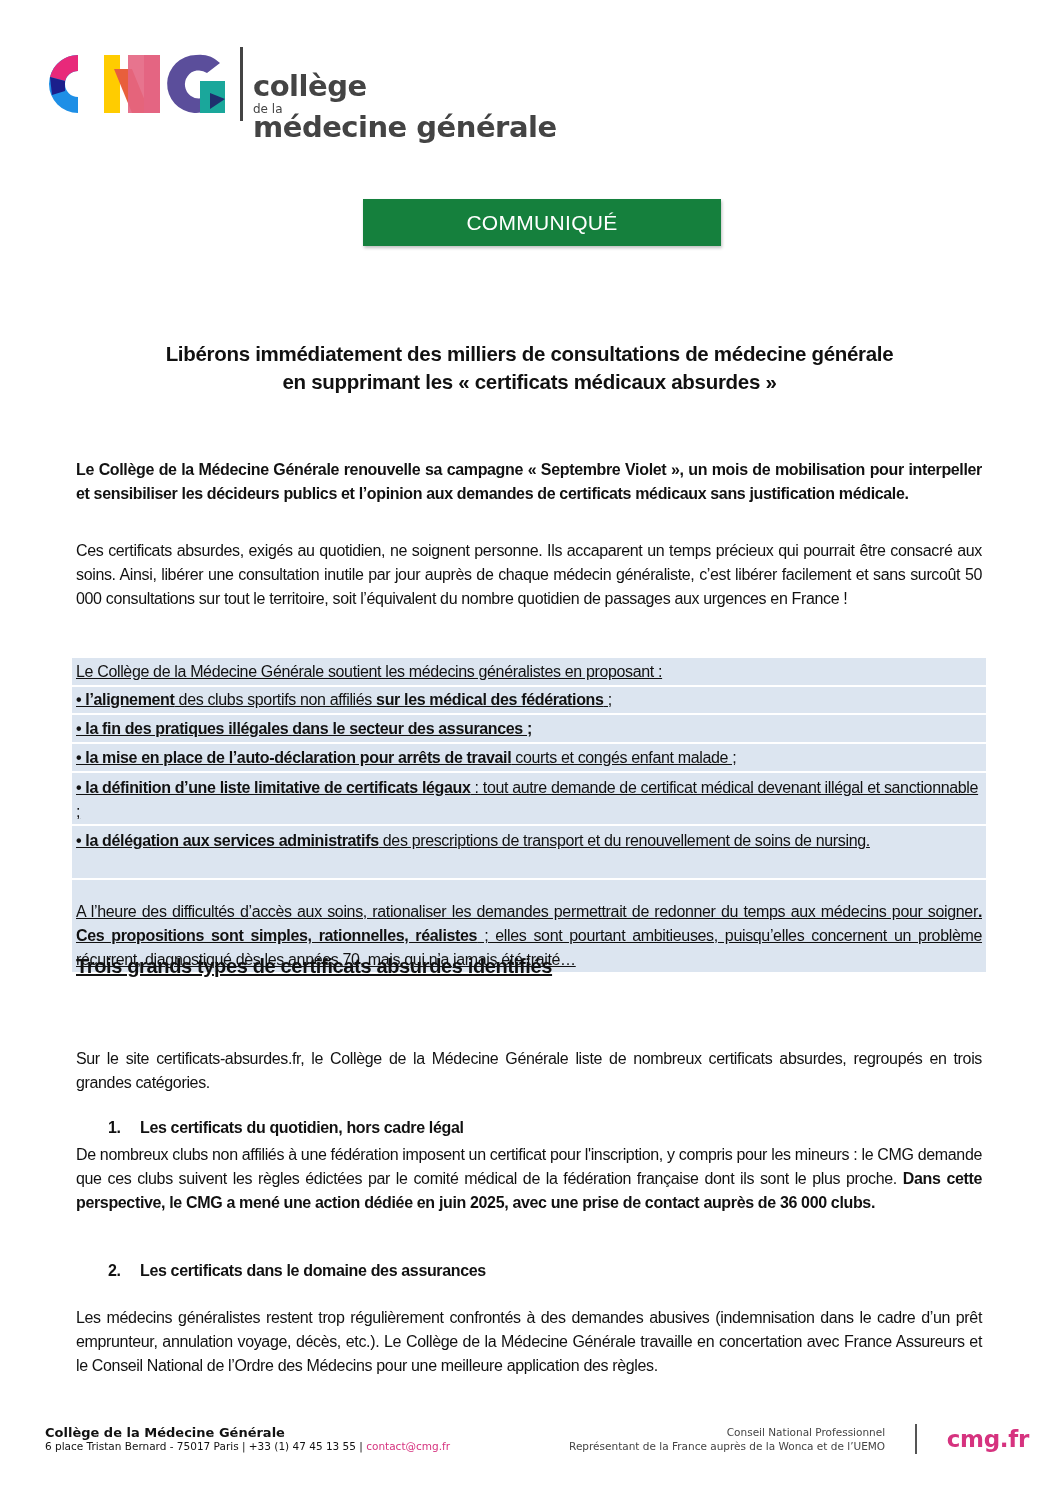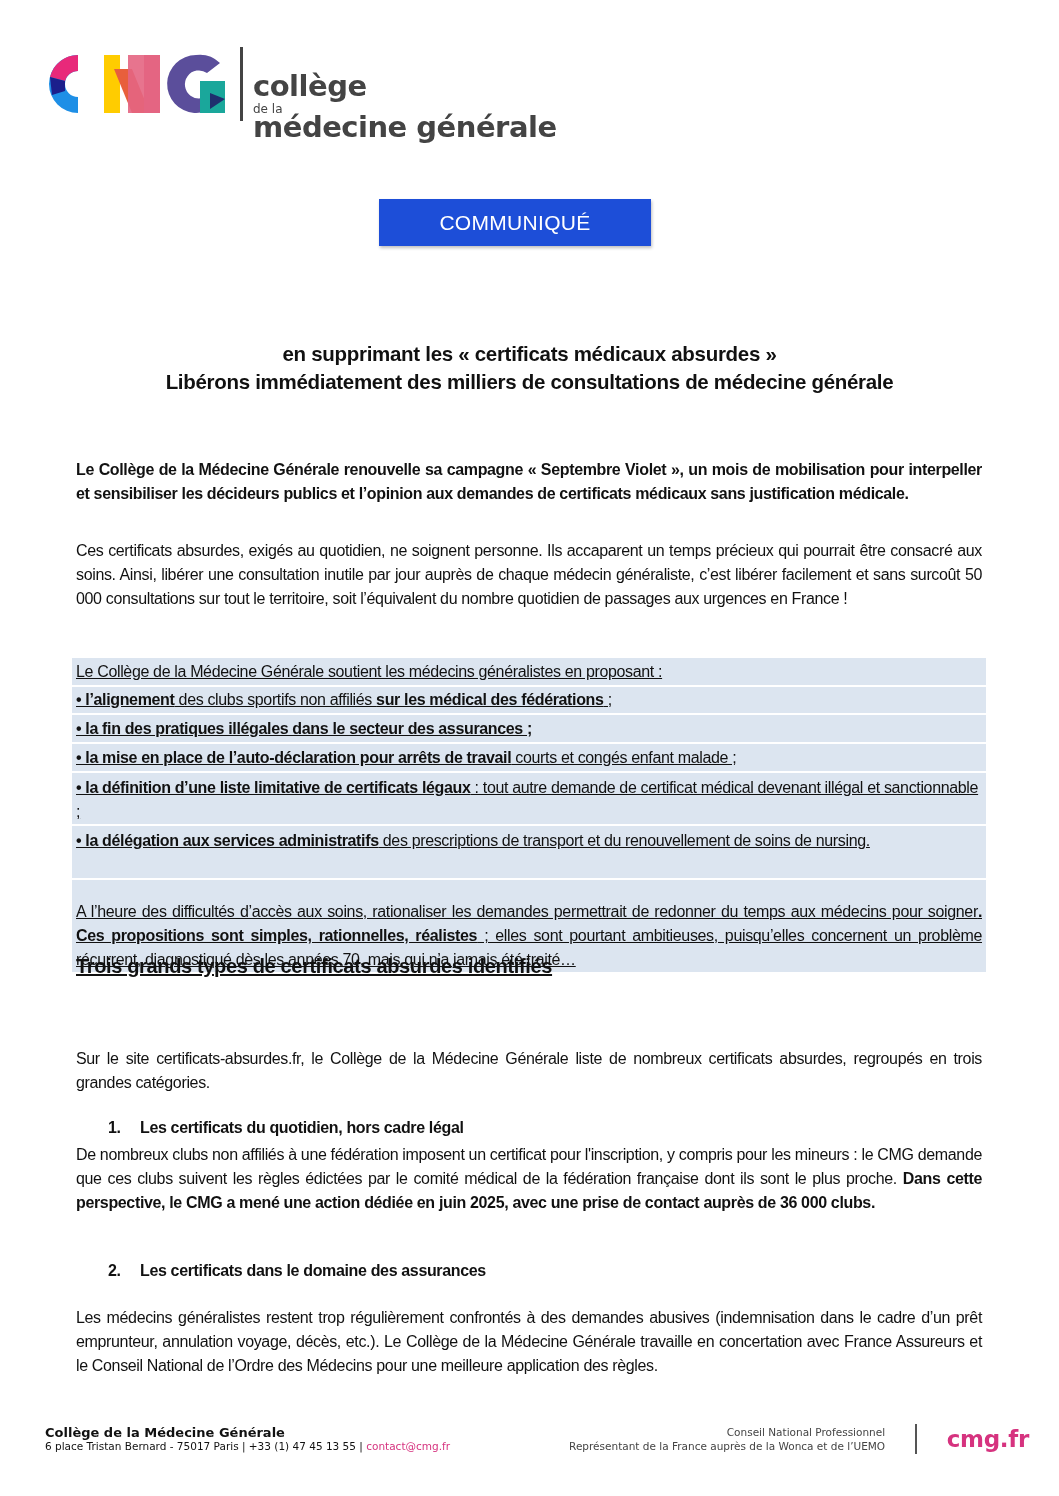--- a/index.html
+++ b/index.html
@@ -10,24 +10,24 @@
   
   .logo { position: absolute; left: 44px; top: 44px; height: 80px; display: flex; align-items: center; }
   .logo-mark { position: relative; width: 186px; height: 66px; }
   .logo-sep { width: 3px; height: 74px; background: #444; margin-left: 10px; margin-right: 10px; }
   .logo-text { display: flex; flex-direction: column; color: #444; line-height: 1; font-family: "DejaVu Sans", sans-serif; margin-top: 46px; }
   .logo-text .l1 { font-size: 29px; font-weight: bold; letter-spacing: -0.5px; }
   .logo-text .l2 { font-size: 12px; margin-top: 2px; margin-bottom: -2px; }
   .logo-text .l3 { font-size: 29px; font-weight: bold; letter-spacing: -0.5px; }
 
   
-  .badge { position: absolute; left: 363px; top: 199px; width: 272px; height: 47px;
-           background: #1d4ed8; color: #fff; display: flex; align-items: center; justify-content: center;
+  .badge { position: absolute; left: 363px; top: 199px; width: 358px; height: 47px;
+           background: #15803d; color: #fff; display: flex; align-items: center; justify-content: center;
            font-size: 21px; letter-spacing: 0.3px; box-shadow: 1px 2px 3px rgba(0,0,0,0.25);
-           font-family: "Liberation Sans", sans-serif; margin-left: 16px; }
+           font-family: "Liberation Sans", sans-serif; }
 
   
   .title { position: absolute; left: 60px; top: 340px; width: 939px; text-align: center;
            font-size: 20.5px; font-weight: bold; line-height: 28px; color: #111;
            font-family: "Liberation Sans Narrow", "Liberation Sans", sans-serif; letter-spacing: -0.3px; }
 
   .body-block { position: absolute; left: 76px; width: 906px; font-size: 16px; line-height: 24px;
                 text-align: justify; letter-spacing: -0.35px; }
   .b { font-weight: bold; }
 
@@ -82,22 +82,22 @@
     <div class="logo-text">
       <span class="l1">collège</span>
       <span class="l2">de la</span>
       <span class="l3">médecine générale</span>
     </div>
   </div>
 
   <div class="badge">COMMUNIQUÉ</div>
 
   <div class="title">
+    <div>Libérons immédiatement des milliers de consultations de médecine générale</div>
     <div>en supprimant les « certificats médicaux absurdes »</div>
-    <div>Libérons immédiatement des milliers de consultations de médecine générale</div>
   </div>
 
   <div class="body-block p-intro">Le Collège de la Médecine Générale renouvelle sa campagne « Septembre Violet », un mois de mobilisation pour interpeller et sensibiliser les décideurs publics et l’opinion aux demandes de certificats médicaux sans justification médicale.</div>
 
   <div class="body-block p-2">Ces certificats absurdes, exigés au quotidien, ne soignent personne. Ils accaparent un temps précieux qui pourrait être consacré aux soins. Ainsi, libérer une consultation inutile par jour auprès de chaque médecin généraliste, c’est libérer facilement et sans surcoût 50 000 consultations sur tout le territoire, soit l’équivalent du nombre quotidien de passages aux urgences en France !</div>
 
   <div class="shaded">
     <div class="row" style="top:2px;">Le Collège de la Médecine Générale soutient les médecins généralistes en proposant :</div>
     <div class="sep" style="top:27px;"></div>
     <div class="row" style="top:30px;">

